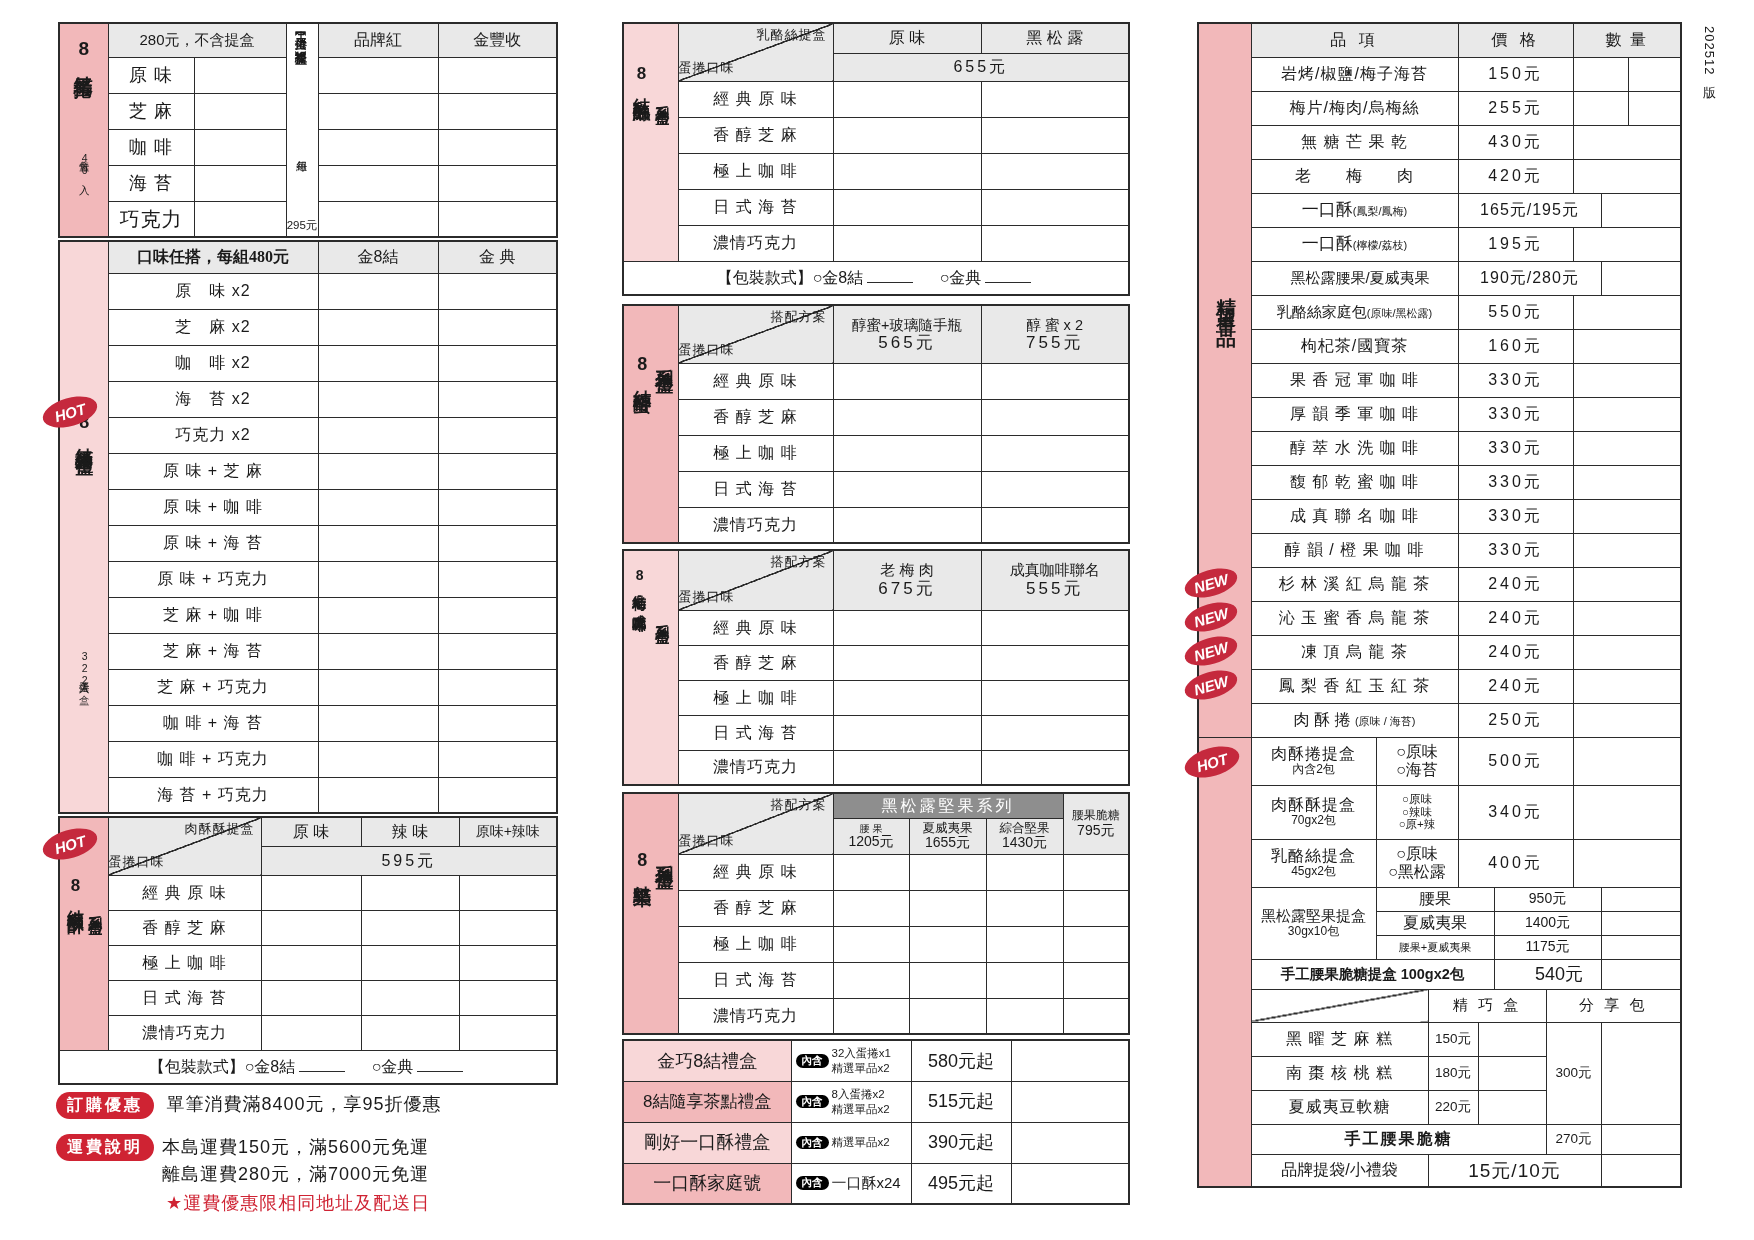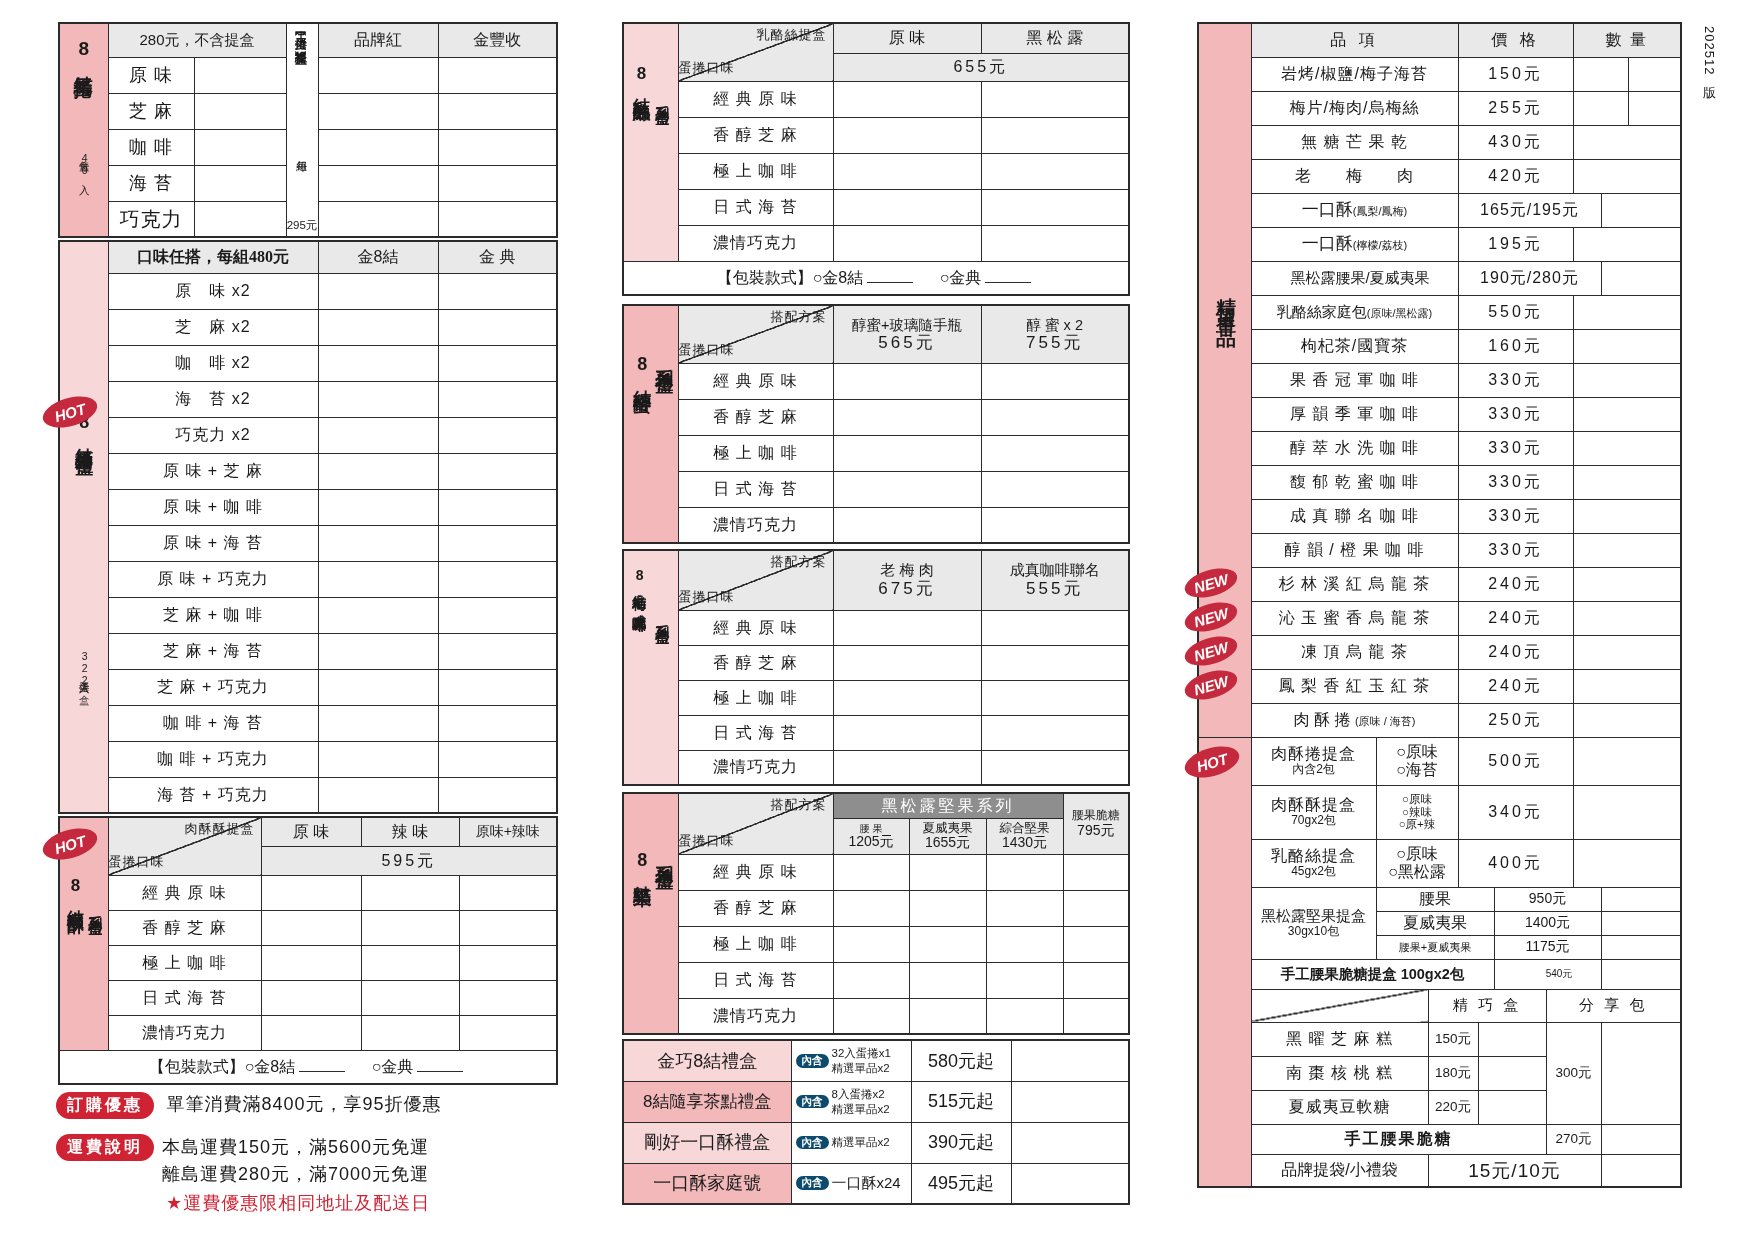--- a/index.html
+++ b/index.html
@@ -20,21 +20,21 @@
   .diagW{position:relative;background:
         linear-gradient(to bottom right,rgba(0,0,0,0) calc(50% - 0.8px),#2b2b2b calc(50% - 0.8px),
         #2b2b2b calc(50% + 0.8px),rgba(0,0,0,0) calc(50% + 0.8px)),#fff;}
   .dt{position:absolute;top:4px;right:6px;font-size:13px;letter-spacing:1px;}
   .db{position:absolute;bottom:5px;left:0;font-size:13px;letter-spacing:1px;}
   .badge{position:absolute;width:56px;height:28px;background:#c5293d;color:#fff;border-radius:50%;
          display:flex;align-items:center;justify-content:center;font-weight:bold;font-style:italic;
          font-size:15px;transform:rotate(-16deg);z-index:6;}
   .pill{display:inline-block;background:#cf2333;color:#fff;font-weight:bold;border-radius:14px;
         padding:3px 11px;font-size:16px;letter-spacing:3px;}
-  .inb{display:inline-block;background:#0c4a6e;color:#fff;border-radius:9px;font-size:10.5px;
+  .inb{display:inline-block;background:#000000;color:#fff;border-radius:9px;font-size:10.5px;
        padding:1px 6px;font-weight:bold;white-space:nowrap;}
   .ul{display:inline-block;width:46px;border-bottom:1.5px solid #2b2b2b;height:13px;margin:0 4px;}
   .pr{font-size:17px;letter-spacing:3px;white-space:nowrap;}
   .sub{font-size:11px;letter-spacing:0;}
   .nm{font-size:16px;letter-spacing:1px;}
   .small{font-size:12px;}
   .opt{font-size:12.5px;text-align:left;padding-left:6px;line-height:1.35;}
   .two{line-height:1.2;}
   .abs{position:absolute;}
   .redtxt{color:#cf2333;}
@@ -758,21 +758,21 @@
         <td colspan="3" style="font-size:14px;">1400元</td>
         <td colspan="2"></td>
       </tr>
       <tr style="height:24px">
         <td colspan="4" class="small" style="font-size:11px;">腰果+夏威夷果</td>
         <td colspan="3" style="font-size:14px;">1175元</td>
         <td colspan="2"></td>
       </tr>
       <tr style="height:30px">
         <td colspan="5" style="font-size:14.5px;font-weight:bold;">手工腰果脆糖提盒 100gx2包</td>
-        <td colspan="3" style="font-size:10px;padding-left:23px;">540元</td>
+        <td colspan="3" style="font-size:18px;padding-left:23px;">540元</td>
         <td colspan="2"></td>
       </tr>
 
       <tr style="height:33px">
         <td colspan="2" class="diagW"></td>
         <td colspan="4" style="letter-spacing:3px;font-size:15px;">精 巧 盒</td>
         <td colspan="4" style="letter-spacing:3px;font-size:15px;">分 享 包</td>
       </tr>
       <tr style="height:34px">
         <td colspan="2" class="nm">黑 曜 芝 麻 糕</td>

